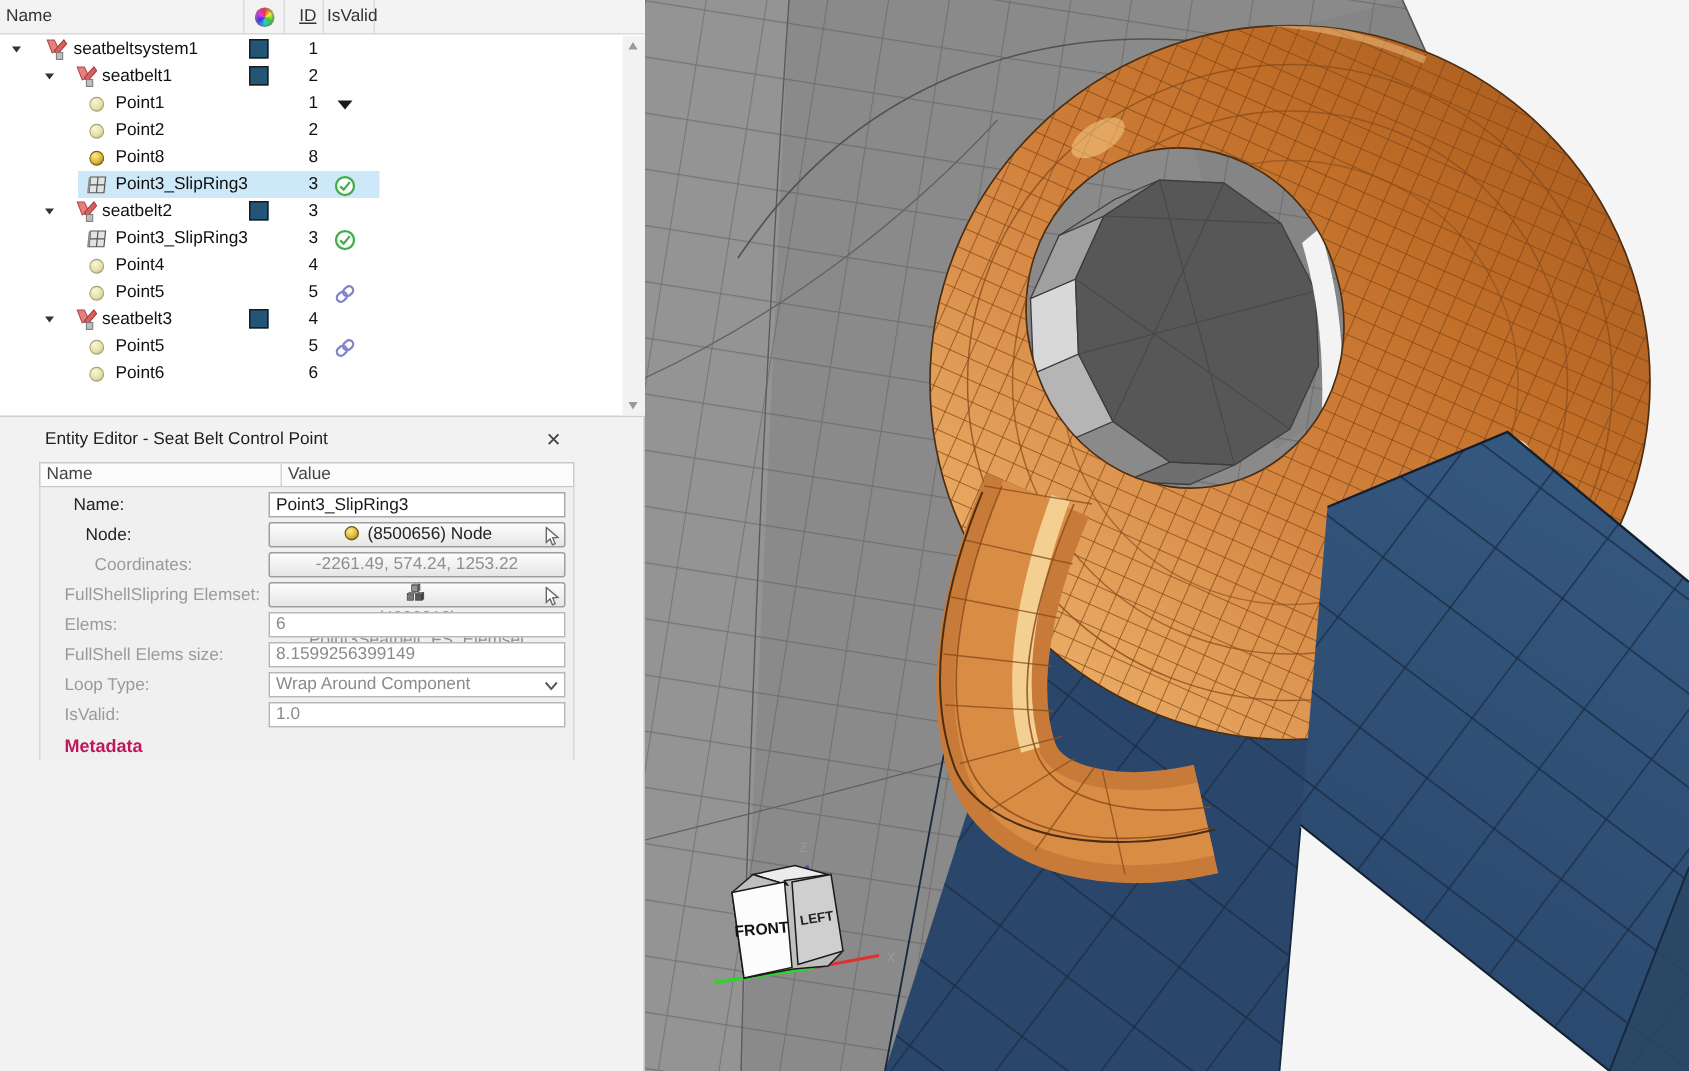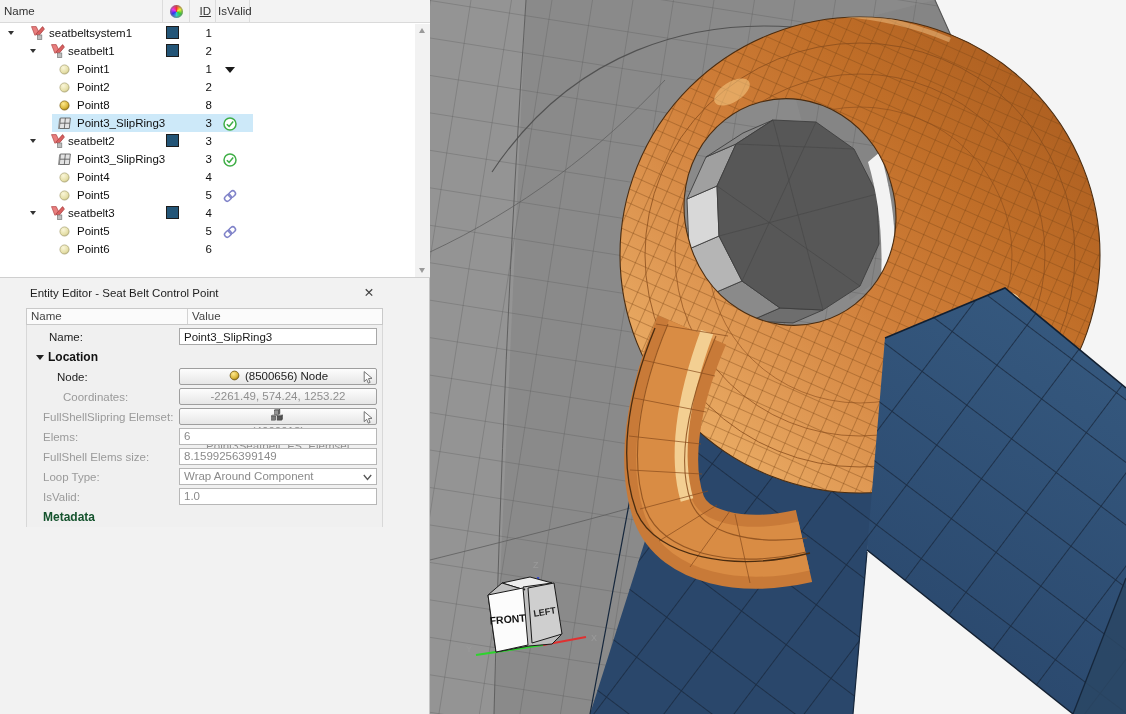--- a/index.html
+++ b/index.html
@@ -65,21 +65,21 @@
   .collector .cicon{display:inline-block;width:13px;height:13px;vertical-align:-2px;margin-right:4px;}
   .collector .cicon svg{display:block;width:100%;height:100%;}
   .graytext{color:#8f8f8f;}
   .pick{position:absolute;right:3px;top:2px;width:10px;height:13px;}
   .pick svg{display:block;width:100%;height:100%;}
   .plain{color:#8a8a8a;padding-left:4px;border-color:#b7b7b7;}
   .ddrow .efield{padding-right:18px;}
   .chev{position:absolute;right:4px;top:5px;width:9px;height:7px;}
   .chev svg{display:block;width:100%;height:100%;}
   .emeta{position:relative;height:20px;}
-  .emeta .meta-label{position:absolute;left:16px;top:3px;font-size:12px;font-weight:bold;color:#14532d;}
+  .emeta .meta-label{position:absolute;left:16px;top:3px;font-size:12px;font-weight:bold;color:#be185d;}
   .ee-filler{position:absolute;left:2px;right:2px;top:526px;bottom:0;background:#f7f7f7;border-left:1px solid #dcdcdc;}
   
   .viewport{position:absolute;left:430px;top:0;width:696px;height:714px;background:#f5f5f5;}
   .viewport svg{display:block;}
   svg text{font-family:"Liberation Sans",sans-serif;}
   .hiddendefs{position:absolute;width:0;height:0;overflow:hidden;}
 </style>
 </head>
 <body>
 
@@ -321,24 +321,20 @@
         <span class="gh-value">Value</span>
       </div>
 
       <div class="ee-rows">
 
         <div class="erow">
           <span class="elabel dark ind1">Name:</span>
           <input class="efield inputlike" value="Point3_SlipRing3" style="">
         </div>
 
-        <div class="esec">
-          <span class="sec-tri"></span>
-          <span class="sec-label">Location</span>
-        </div>
 
         <div class="erow">
           <span class="elabel dark ind2">Node:</span>
           <div class="efield collector">
             <span class="cicon"><svg viewBox="0 0 13 13">
                   <circle cx="6.5" cy="6.5" r="4.4" fill="url(#gGold)" stroke="#6e5510" stroke-width="0.8"></circle>
                 </svg></span><span class="ctext">(8500656) Node</span>
             <span class="pick">
                 <svg viewBox="0 0 10 13">
                   <path d="M1.2,0.6 L1.2,10.6 L3.7,8.3 L5.3,12.2 L7.1,11.4 L5.5,7.6 L9,7.3 Z" fill="#fbfbfb" stroke="#666" stroke-width="0.9"></path>

